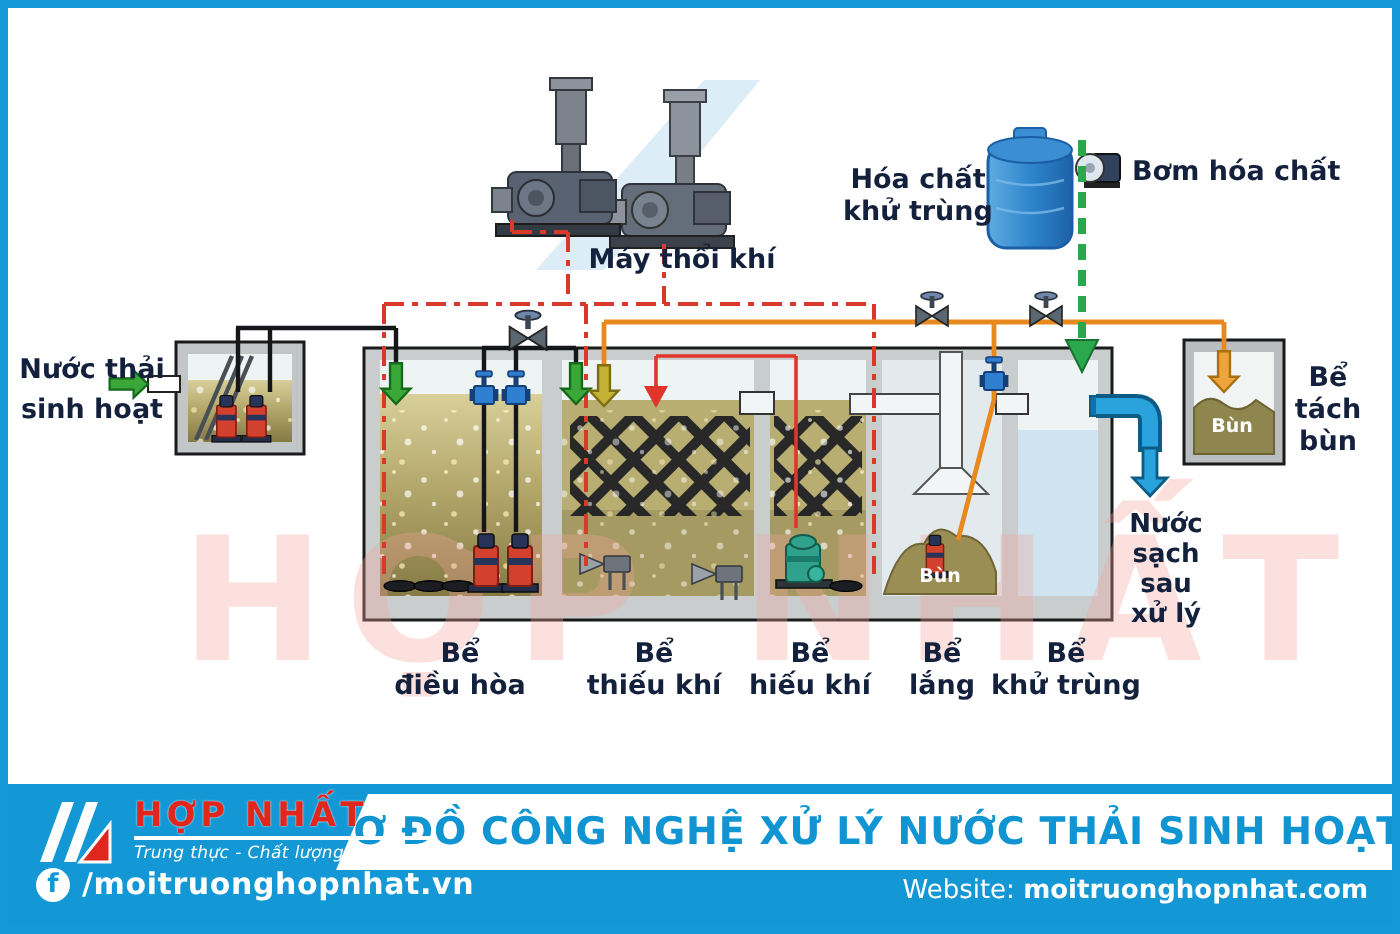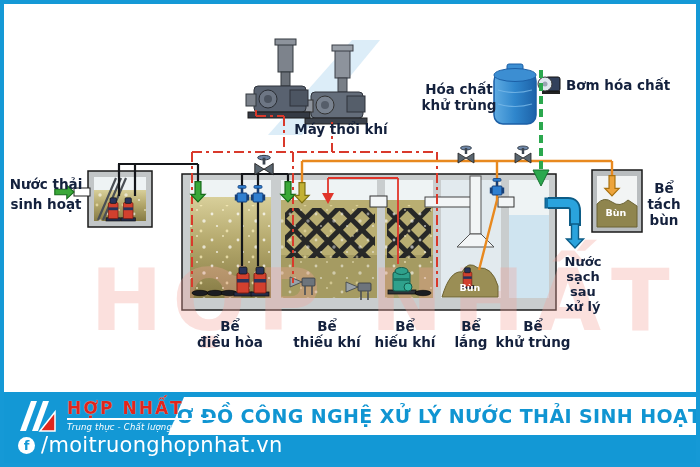--- a/index.html
+++ b/index.html
@@ -23,21 +23,21 @@
   .banner span{color:#1095d2;font-weight:800;font-size:19px;letter-spacing:.4px;white-space:nowrap;}
   .logo{position:absolute;left:10px;top:3px;display:flex;align-items:center;gap:7px;}
   .logo-text{display:flex;flex-direction:column;}
   .logo-name{color:#e0261d;font-weight:800;font-size:17px;letter-spacing:2px;line-height:18px;
     text-shadow:0 0 1px #ffffff;}
   .logo-rule{height:2px;background:#ffffff;margin:1px 0 2px 0;width:150px;}
   .logo-tag{color:#ffffff;font-style:italic;font-weight:normal;font-size:8.5px;letter-spacing:.2px;}
   .fbrow{position:absolute;left:14px;top:41px;display:flex;align-items:center;gap:6px;}
   .fbicon{width:17px;height:17px;border-radius:50%;background:#ffffff;color:#1398d5;
     font-weight:800;font-size:13px;display:flex;align-items:center;justify-content:center;}
-  .fbtext{color:#ffffff;font-weight:400;font-size:21px;letter-spacing:.3px;}
+  .fbtext{color:#ffffff;font-weight:700;font-size:15px;letter-spacing:.3px;}
   .contact{position:absolute;top:46px;color:#ffffff;font-size:13px;}
   .contact b{font-weight:800;}
   .call{left:252px;}
   .web{right:12px;}
 </style>
 </head>
 <body>
 
 <div class="page">
 
@@ -290,15 +290,16 @@
       <div class="logo-text">
         <span class="logo-name">HỢP NHẤT</span>
         <span class="logo-rule"></span>
         <span class="logo-tag">Trung thực - Chất lượng - Niềm tin</span>
       </div>
     </div>
     <div class="fbrow">
       <span class="fbicon">f</span>
       <span class="fbtext">/moitruonghopnhat.vn</span>
     </div>
+    <div class="contact web"><span>Website: </span><b>moitruonghopnhat.com</b></div>
   </div>
 
 </div>
 
 </body></html>

